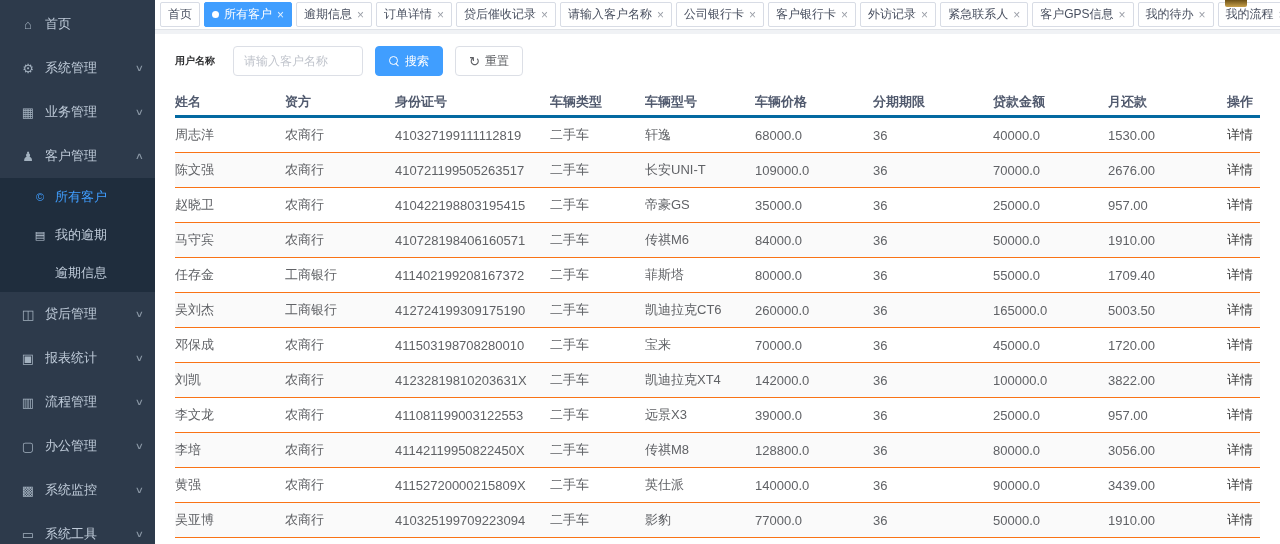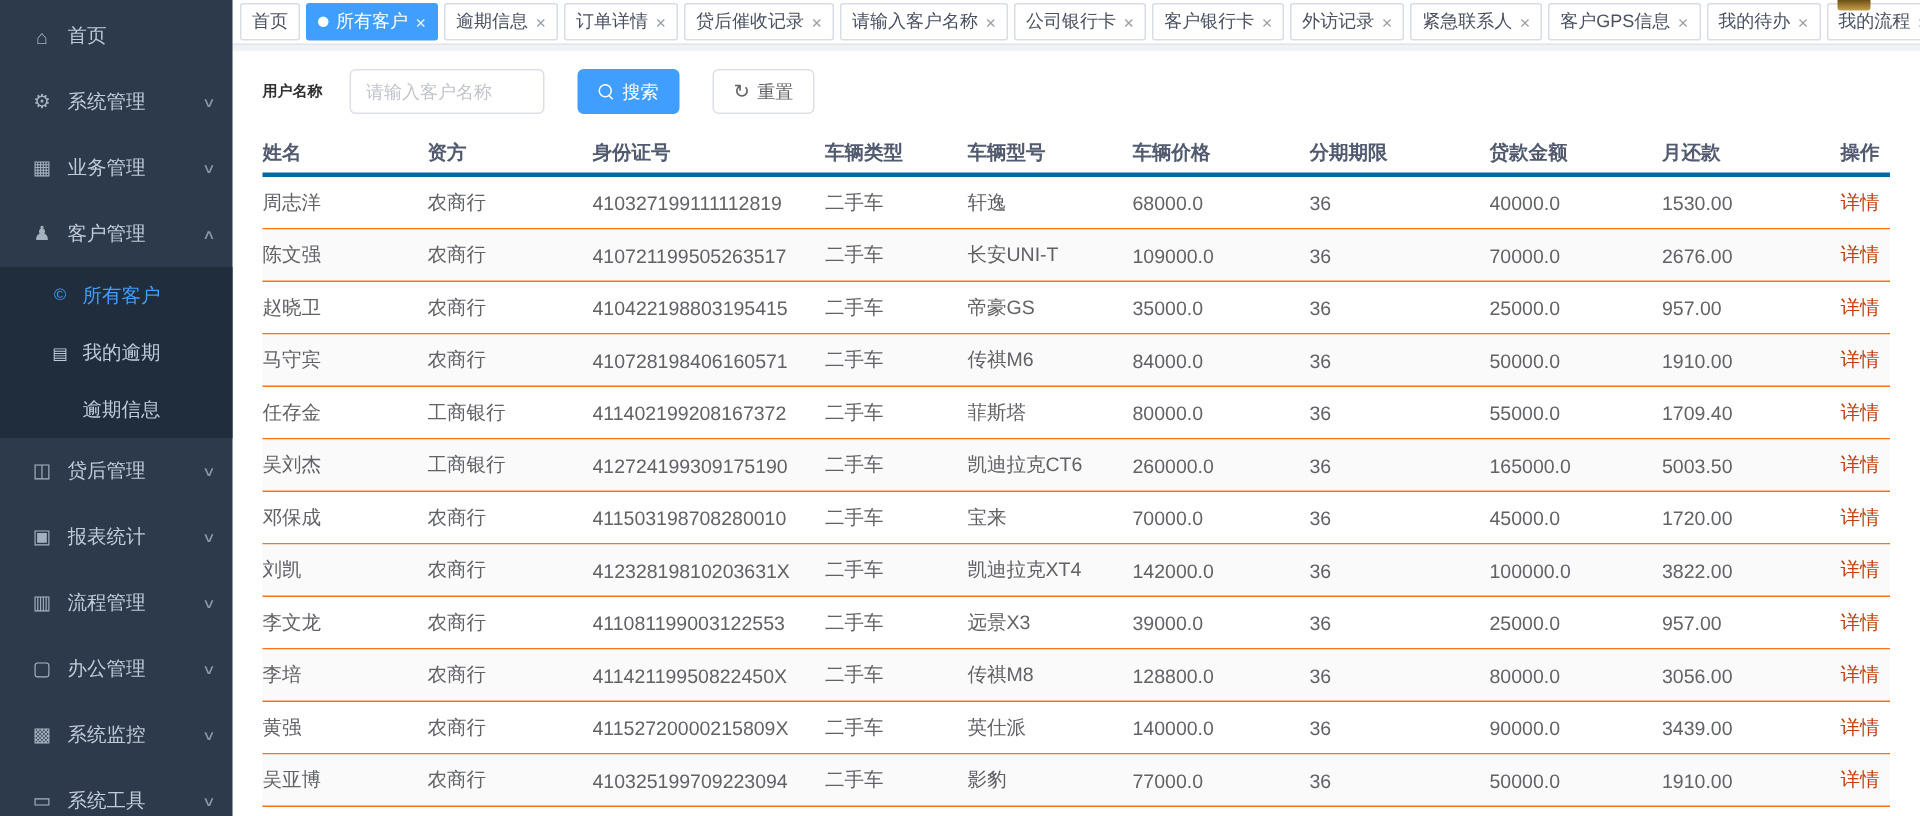--- a/index.html
+++ b/index.html
@@ -58,21 +58,21 @@
   }
   .search-row { display: flex; align-items: center; padding: 12px 0 12px 0; }
   .search-label { font-size: 10px; font-weight: bold; color: #303133; }
   .search-input {
     margin-left: 18px; width: 130px; height: 30px; border: 1px solid #dcdfe6;
     border-radius: 4px; padding: 0 10px; font-size: 12px; color: #606266; outline: none;
     font-family: inherit;
   }
   .search-input::placeholder { color: #c0c4cc; }
   .btn {
-    margin-left: 22px; height: 30px; padding: 0 13px; border-radius: 4px;
+    margin-left: 12px; height: 30px; padding: 0 13px; border-radius: 4px;
     font-size: 12px; cursor: pointer; display: inline-flex; align-items: center; gap: 5px;
     font-family: inherit;
   }
   .btn-primary { background: #409eff; border: 1px solid #409eff; color: #fff; }
   .btn-plain { background: #fff; border: 1px solid #dcdfe6; color: #606266; }
   .mag-icon { position: relative; width: 11px; height: 11px; display: inline-block; }
   .mag-icon::before {
     content: ""; position: absolute; left: 0; top: 0; width: 7px; height: 7px;
     border: 1.4px solid #fff; border-radius: 50%;
   }
@@ -86,21 +86,21 @@
   .table { --cols: 110px 110px 155px 95px 110px 118px 120px 115px 112px 40px; }
   .trow {
     display: grid; grid-template-columns: var(--cols);
     align-items: center; height: 35px; border-bottom: 1px solid #f97316;
     font-size: 13px; color: #606266;
   }
   .trow.head { height: 30px; font-weight: bold; color: #515a6e; border-bottom: 3px solid #0369a1; }
   .trow.stripe { background: #fafafa; }
   .tcell { padding-right: 8px; overflow: hidden; white-space: nowrap; text-overflow: ellipsis; }
   .tcell.action { text-align: center; padding-right: 0; }
-  .detail-link { color: #c2410c; cursor: pointer; text-decoration: none; }
+  .detail-link { color: #404040; cursor: pointer; text-decoration: none; }
 </style>
 </head>
 <body>
 
 <div class="sidebar">
   <div id="menu-root">
   <div class="menu-item">
     <span class="mi-icon">⌂</span>
     <span class="mi-label">首页</span>
     <span class="mi-arrow"></span>

